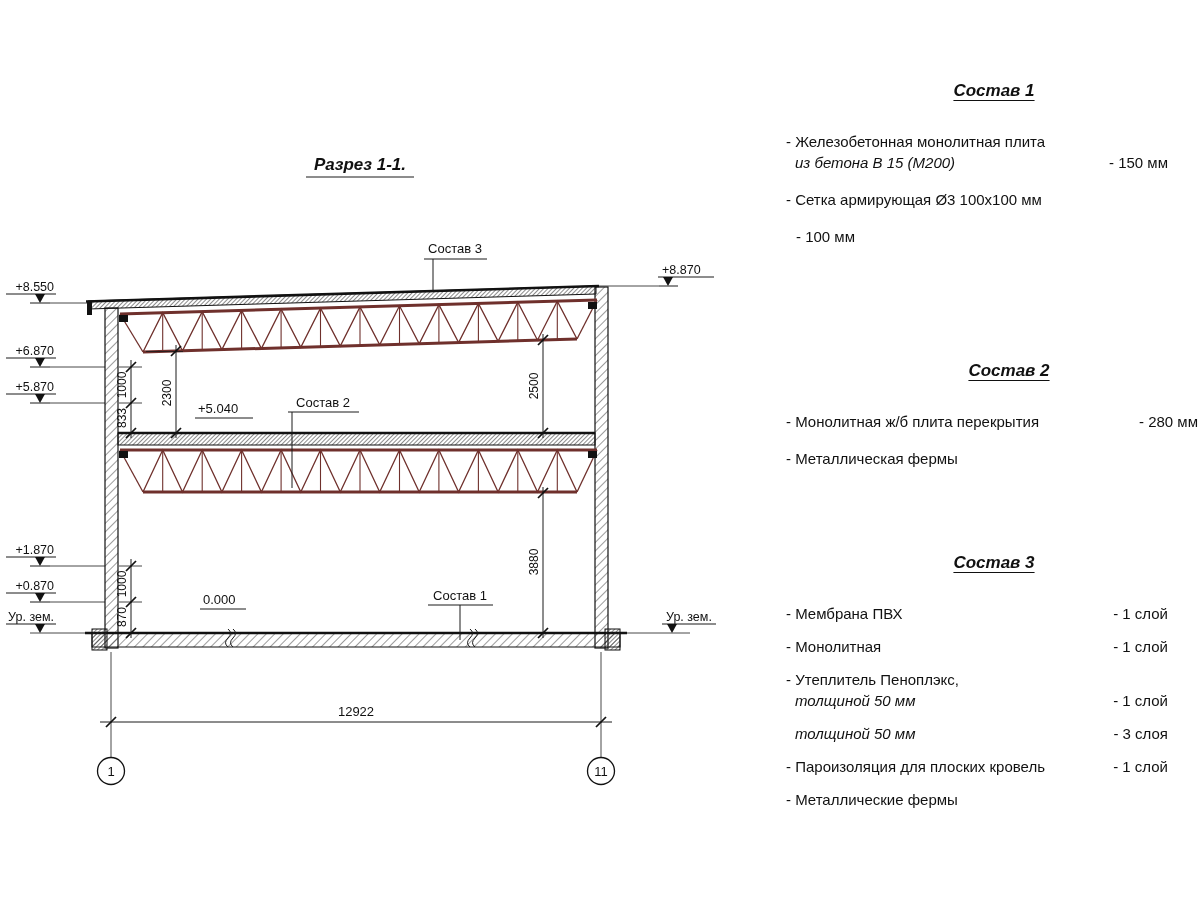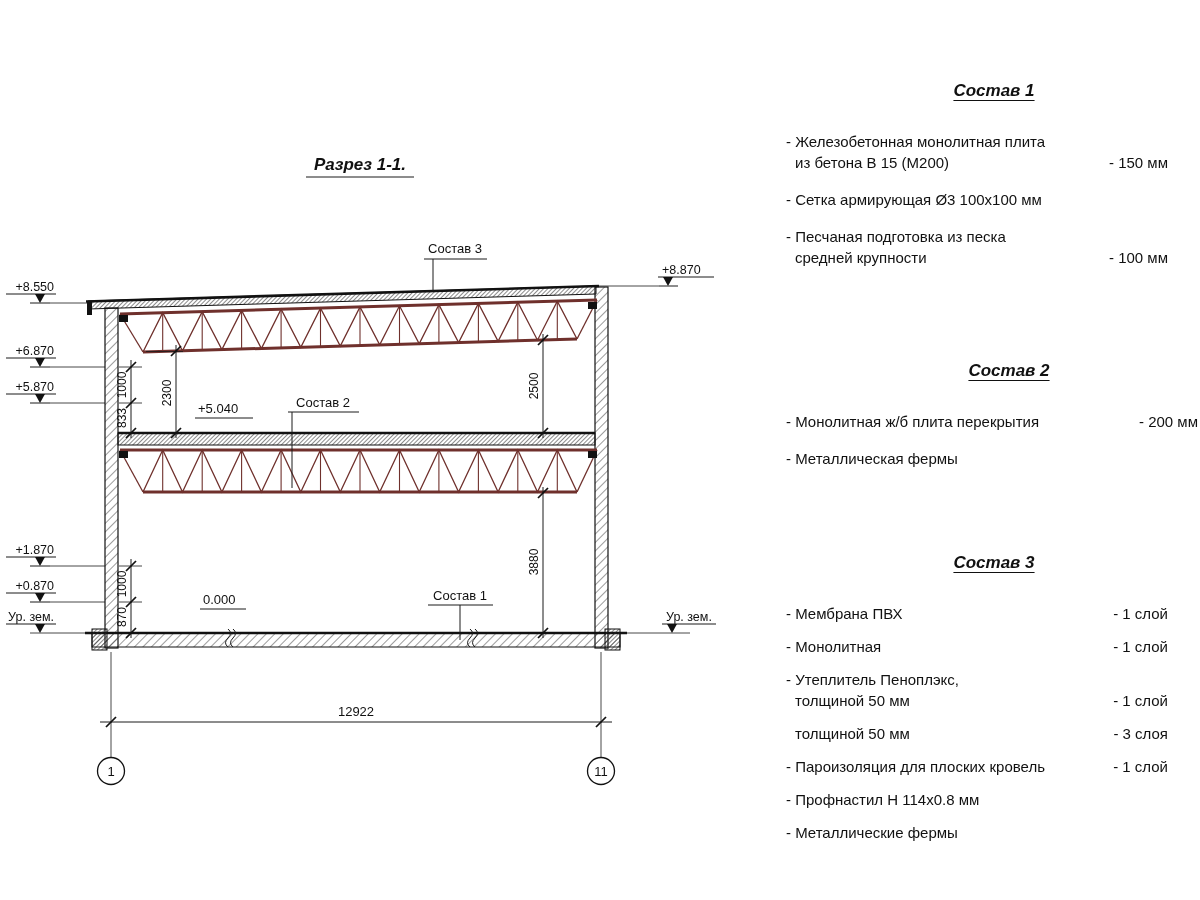--- a/index.html
+++ b/index.html
@@ -24,21 +24,21 @@
   .solid{fill:#111;stroke:none;}
   .axisc{fill:#fff;stroke:#111;stroke-width:1.3;}
   #truss-top line,#truss-top path,#truss-mid line,#truss-mid path{stroke:#6f302c;fill:none;}
   
   .spec{position:absolute;font-size:15px;line-height:21px;}
   .spec-h{margin:0 0 30px 0;text-align:center;font-size:17px;font-style:italic;font-weight:bold;
           text-decoration:underline;text-underline-offset:4px;padding-left:52px;}
   .spec-row{display:flex;justify-content:space-between;align-items:flex-end;
             margin-bottom:16px;padding-left:18px;}
   .s3 .spec-row{margin-bottom:12px;}
-  .cont{padding-left:9px;}
+  .cont{padding-left:9px;font-style:italic;}
   .spec-value{white-space:nowrap;padding-left:10px;text-align:right;}
 </style>
 </head>
 <body>
 
 <div class="page">
 
   <svg class="dwg" width="760" height="900" viewBox="0 0 760 900" xmlns="http://www.w3.org/2000/svg">
     <defs>
       <pattern id="hatch" width="6" height="6" patternUnits="userSpaceOnUse" patternTransform="rotate(45)">
@@ -264,33 +264,29 @@
         <div>- Железобетонная монолитная плита</div>
         <div class="cont">из бетона В 15 (М200)</div>
       </div>
       <div class="spec-value">- 150 мм</div>
     </div>
     <div class="spec-row">
       <div class="spec-text">- Сетка армирующая Ø3 100x100 мм</div>
       <div class="spec-value"></div>
     </div>
     <div class="spec-row">
-      <div class="spec-text">
-        <div>- Песчаная подготовка из песка</div>
-        <div class="cont">средней крупности</div>
-      </div>
       <div class="spec-value">- 100 мм</div>
     </div>
   </section>
 
   <section class="spec" style="left:768px;top:360px;width:430px;">
     <h2 class="spec-h">Состав 2</h2>
     <div class="spec-row">
       <div class="spec-text">- Монолитная ж/б плита перекрытия</div>
-      <div class="spec-value">- 200 мм</div>
+      <div class="spec-value">- 280 мм</div>
     </div>
     <div class="spec-row">
       <div class="spec-text">- Металлическая фермы</div>
       <div class="spec-value"></div>
     </div>
   </section>
 
   <section class="spec s3" style="left:768px;top:552px;width:400px;">
     <h2 class="spec-h">Состав 3</h2>
     <div class="spec-row">
@@ -312,22 +308,18 @@
       <div class="spec-text">
         <div class="cont">толщиной 50 мм</div>
       </div>
       <div class="spec-value">- 3 слоя</div>
     </div>
     <div class="spec-row">
       <div class="spec-text">- Пароизоляция для плоских кровель</div>
       <div class="spec-value">- 1 слой</div>
     </div>
     <div class="spec-row">
-      <div class="spec-text">- Профнастил Н 114x0.8 мм</div>
-      <div class="spec-value"></div>
-    </div>
-    <div class="spec-row">
       <div class="spec-text">- Металлические фермы</div>
       <div class="spec-value"></div>
     </div>
   </section>
 
 </div>
 
 </body></html>

